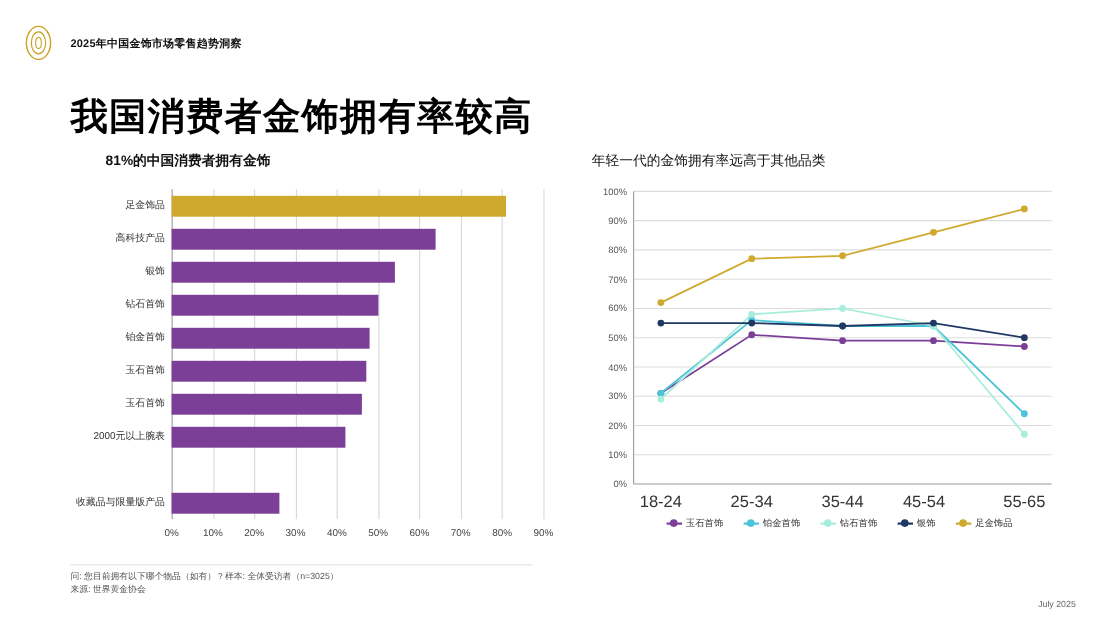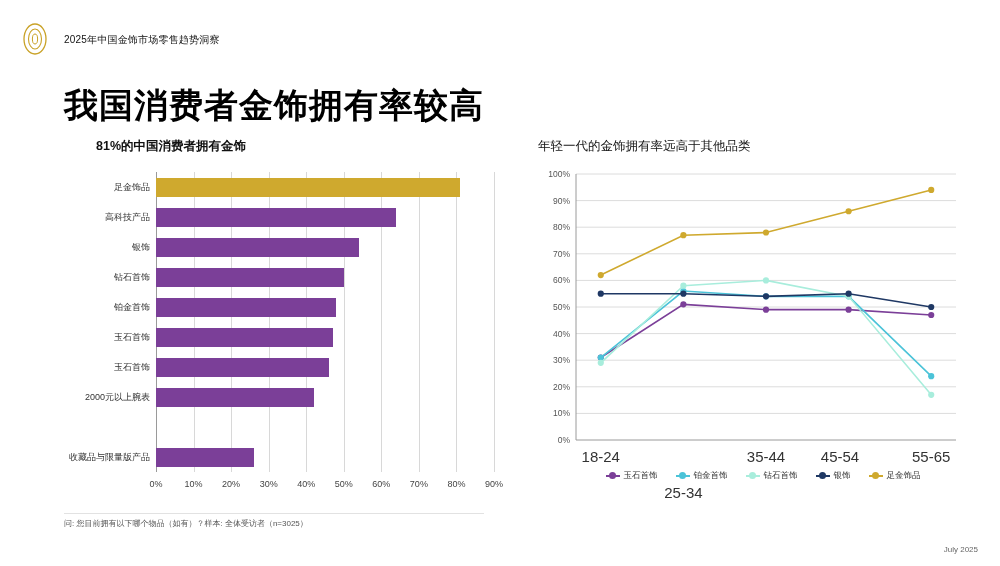--- a/index.html
+++ b/index.html
@@ -15,21 +15,21 @@
 
   
   .header{
     position:absolute;left:0;top:0;width:1000px;height:62px;
   }
   .logo{
     position:absolute;left:18px;top:22px;width:34px;height:34px;
   }
   .header-title{
     position:absolute;left:64px;top:33px;
-    font-size:10px;font-weight:normal;letter-spacing:.2px;color:#111;
+    font-size:10px;font-weight:bold;letter-spacing:.2px;color:#111;
     white-space:nowrap;
   }
 
   
   .main-title{
     position:absolute;left:64px;top:83px;
     font-size:34px;font-weight:bold;letter-spacing:1px;color:#000;
     white-space:nowrap;
   }
 
@@ -211,21 +211,21 @@
           <circle cx="145.3913043478261" cy="127.69999999999999" r="3.1" fill="#1f3864"></circle>
           <circle cx="228" cy="130.35999999999999" r="3.1" fill="#1f3864"></circle>
           <circle cx="310.60869565217394" cy="127.69999999999999" r="3.1" fill="#1f3864"></circle>
           <circle cx="393.21739130434787" cy="141" r="3.1" fill="#1f3864"></circle>
           <path d="M 62.78260869565217 109.08000000000001 L 145.3913043478261 69.18 L 228 66.51999999999998 L 310.60869565217394 45.24000000000001 L 393.21739130434787 23.960000000000008" fill="none" stroke="#cfa92e" stroke-width="1.6"></path>
           <circle cx="62.78260869565217" cy="109.08000000000001" r="3.1" fill="#cfa92e"></circle>
           <circle cx="145.3913043478261" cy="69.18" r="3.1" fill="#cfa92e"></circle>
           <circle cx="228" cy="66.51999999999998" r="3.1" fill="#cfa92e"></circle>
           <circle cx="310.60869565217394" cy="45.24000000000001" r="3.1" fill="#cfa92e"></circle>
           <circle cx="393.21739130434787" cy="23.960000000000008" r="3.1" fill="#cfa92e"></circle>
-        </svg><div class="xcat" style="left: 62.7826px; top: 282px;">18-24</div><div class="xcat" style="left: 145.391px; top: 282px; margin-top: 36px;">25-34</div><div class="xcat" style="left: 228px; top: 282px;">35-44</div><div class="xcat" style="left: 302px; top: 282px;">45-54</div><div class="xcat" style="left: 393.217px; top: 282px;">55-65</div></div>
+        </svg><div class="xcat" style="left: 62.7826px; top: 282px;">18-24</div><div class="xcat" style="left: 145.391px; top: 282px;">25-34</div><div class="xcat" style="left: 228px; top: 282px;">35-44</div><div class="xcat" style="left: 302px; top: 282px;">45-54</div><div class="xcat" style="left: 393.217px; top: 282px;">55-65</div></div>
     <div class="legend" id="lineLegend">
         <div class="legend-item">
           <span class="legend-line" style="background: rgb(123, 63, 152);">
             <span class="legend-dot" style="background: rgb(123, 63, 152); position: absolute; left: 3.5px; top: -2.8px;"></span>
           </span>
           <span class="legend-text">玉石首饰</span>
         </div>
         <div class="legend-item">
           <span class="legend-line" style="background: rgb(75, 195, 216);">
             <span class="legend-dot" style="background: rgb(75, 195, 216); position: absolute; left: 3.5px; top: -2.8px;"></span>
@@ -249,16 +249,17 @@
             <span class="legend-dot" style="background: rgb(207, 169, 46); position: absolute; left: 3.5px; top: -2.8px;"></span>
           </span>
           <span class="legend-text">足金饰品</span>
         </div>
       </div>
   </div>
 
   <div class="divider"></div>
   <div class="footnote">
     <div>问: 您目前拥有以下哪个物品（如有）？样本: 全体受访者（n=3025）</div>
+    <div>来源: 世界黄金协会</div>
   </div>
   <div class="date">July 2025</div>
 
 </div>
 
 </body></html>

